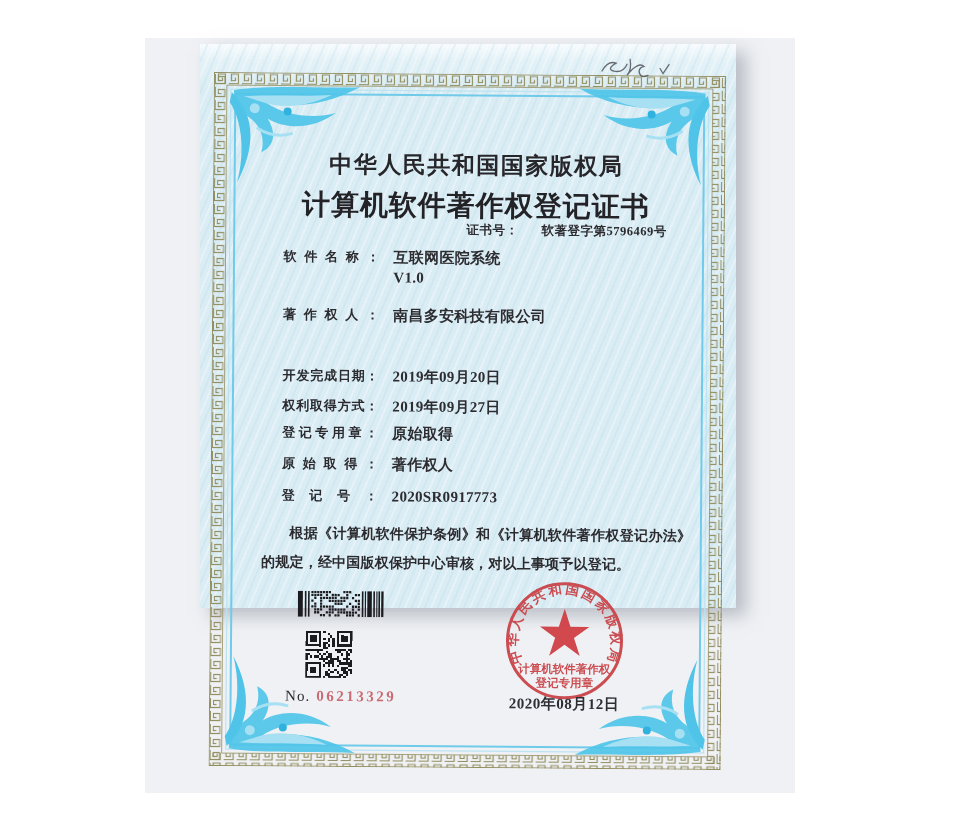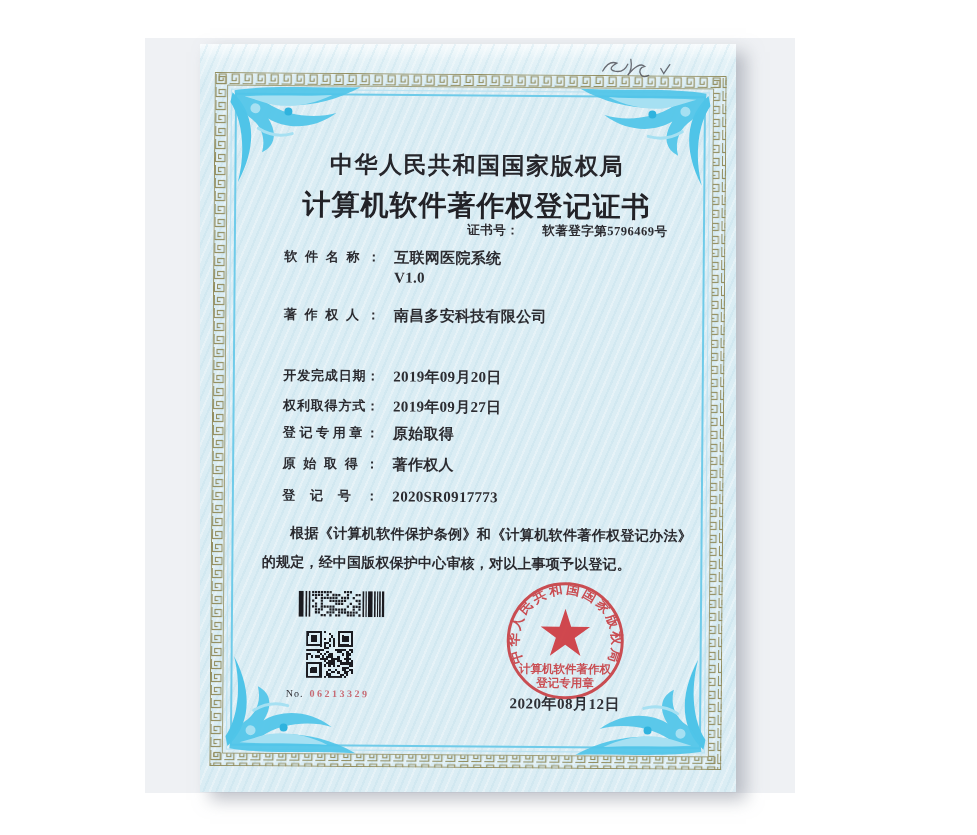--- a/index.html
+++ b/index.html
@@ -6,21 +6,21 @@
   body{
     width:977px;height:835px;position:relative;overflow:hidden;
     background:#ffffff;
     font-family:"Liberation Serif","DejaVu Serif",serif;
   }
   .viewer{
     position:absolute;left:145px;top:38px;width:650px;height:755px;
     background:#eff1f4;
   }
   .paper{
-    position:absolute;left:55px;top:6px;width:536px;height:748px;
+    position:absolute;left:55px;top:6px;width:536px;height:564px;
     background-color:#dbedf4;
     background-image:
       repeating-linear-gradient(113deg, rgba(255,255,255,.30) 0 2px, rgba(255,255,255,0) 2px 6px, rgba(176,214,228,.22) 6px 8px, rgba(255,255,255,0) 8px 12px),
       linear-gradient(180deg,#f7fbfd 0,#e4f2f7 16px,#dbedf4 44px,#dbedf4 100%);
     box-shadow:10px 8px 16px rgba(140,146,158,.55);
   }
   .print{position:absolute;inset:0;transform:rotate(.45deg);transform-origin:50% 50%;}
   .frame-svg{position:absolute;left:12px;top:30px;}
   .authority{
     position:absolute;left:12px;top:106px;width:512px;padding-left:14px;box-sizing:border-box;
@@ -43,21 +43,21 @@
     display:inline-block;margin-left:10px;font-size:15px;font-weight:600;color:#2c2c31;
     vertical-align:top;line-height:20px;letter-spacing:.3px;
   }
   .statement{
     position:absolute;left:63px;top:476px;width:430px;
     font-size:14px;font-weight:600;color:#2a2a2f;line-height:29px;
     text-align:justify;text-indent:2em;letter-spacing:.2px;
   }
   .barcode{position:absolute;left:100px;top:548px;}
   .qr{position:absolute;left:108px;top:588px;}
-  .serial{position:absolute;left:88px;top:645px;font-size:10px;color:#2a2a30;letter-spacing:1px;}
+  .serial{position:absolute;left:88px;top:645px;font-size:15px;color:#2a2a30;letter-spacing:1px;}
   .serial .num{color:#c4555f;opacity:.85;letter-spacing:2.5px;margin-left:6px;font-weight:600;}
   .seal-svg{position:absolute;left:287px;top:516px;opacity:.92;}
   .seal-date{
     position:absolute;left:287px;top:650px;width:160px;text-align:center;
     font-size:15px;font-weight:700;color:#2e2f35;letter-spacing:.5px;
   }
   .hand{position:absolute;left:392px;top:8px;opacity:.8;}
 </style>
 </head>
 <body>

